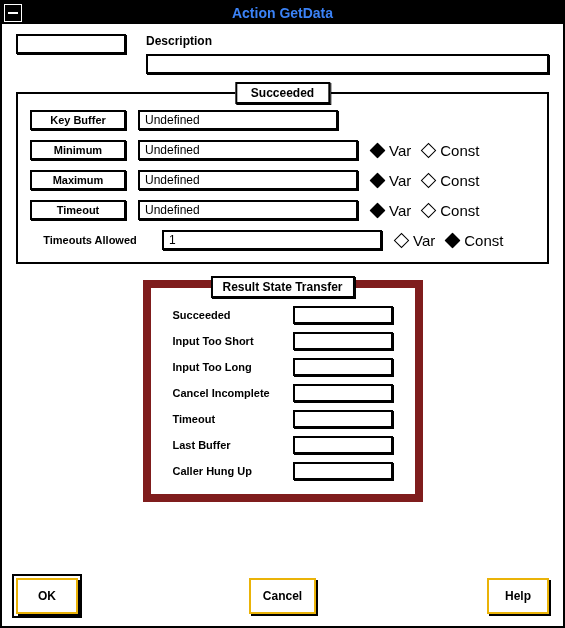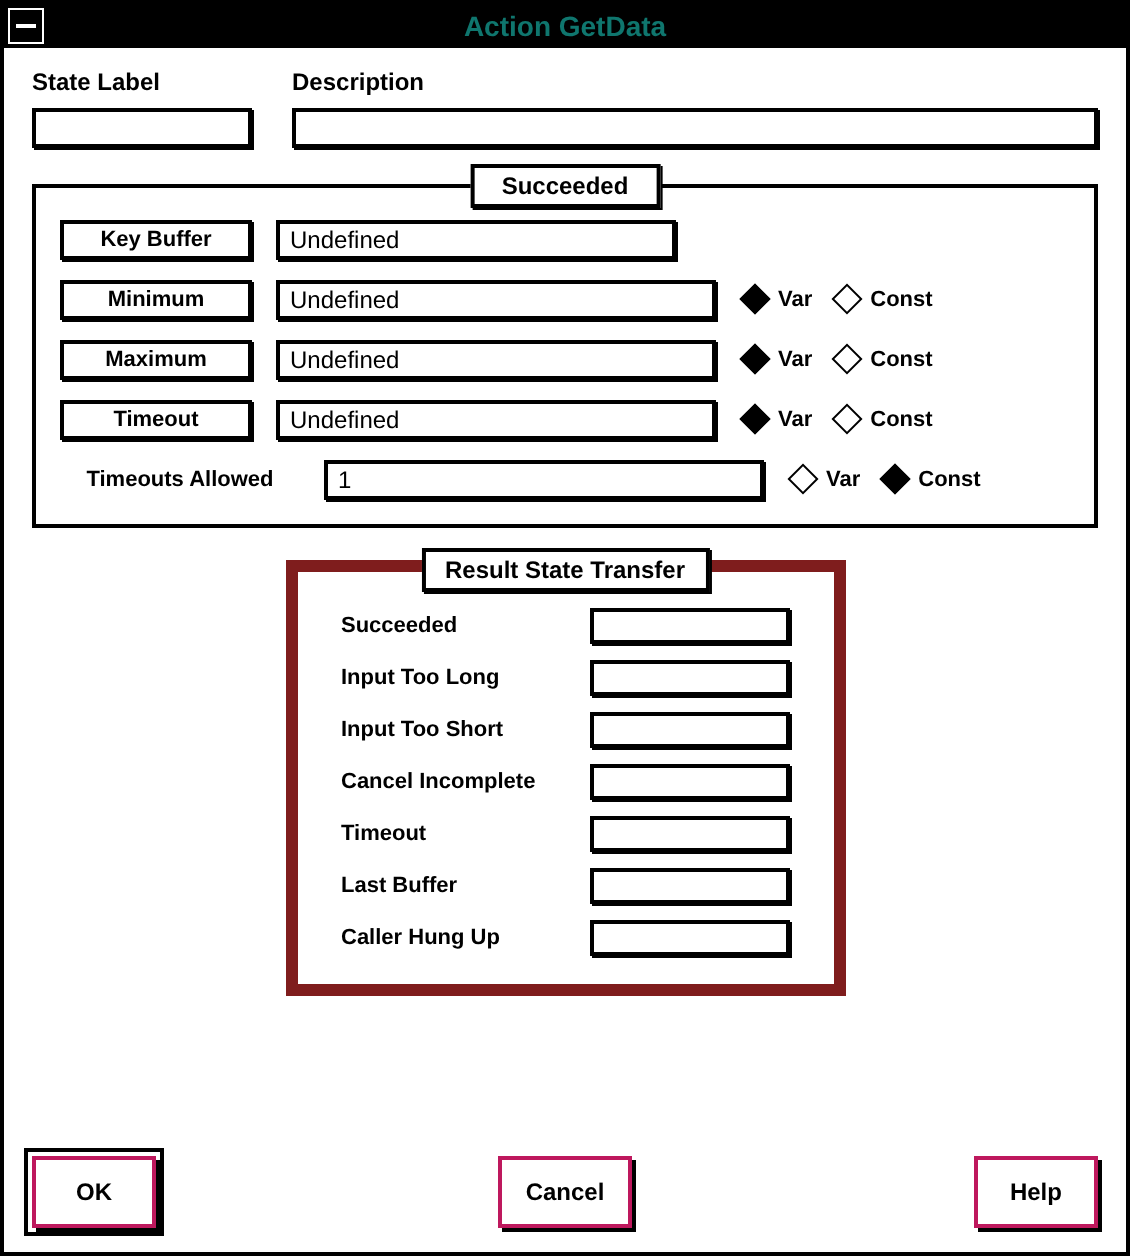--- a/index.html
+++ b/index.html
@@ -12,21 +12,21 @@
   }
   .window {
     width: 565px;
     height: 628px;
     border: 2px solid #000;
     position: relative;
     background: #fff;
   }
   .titlebar {
     background: #000;
-    color: #0f766e;
+    color: #3b82f6;
     height: 22px;
     display: flex;
     align-items: center;
     position: relative;
     font-weight: bold;
     font-size: 14px;
   }
   .titlebar .sysmenu {
     width: 18px;
     height: 18px;
@@ -126,39 +126,40 @@
     padding: 1px 5px;
     font-family: inherit;
     font-size: 12px;
     box-shadow: 1px 1px 0 #000;
     display: flex;
     align-items: center;
   }
   .param-val.short { width: 200px; }
   .radio-group {
     display: flex;
+    align-items: center;
     gap: 4px;
-    font-size: 11px;
-    font-weight: bold;
+    font-size: 15px;
+    font-weight: normal;
   }
   .diamond {
     width: 11px;
     height: 11px;
     transform: rotate(45deg);
     border: 1.5px solid #000;
     display: inline-block;
     cursor: pointer;
     margin: 0 2px;
     background: #fff;
   }
   .diamond.filled { background: #000; }
   .rlabel { margin-right: 6px; cursor: pointer; }
 
   .result-fieldset {
-    border: 6px solid #7f1d1d;
+    border: 8px solid #7f1d1d;
     position: relative;
     padding: 18px 22px 14px 22px;
     width: 280px;
     margin: 0 auto 20px auto;
   }
   .result-fieldset .legend {
     position: absolute;
     top: -12px;
     left: 50%;
     transform: translateX(-50%);
@@ -197,21 +198,21 @@
     bottom: 12px;
     left: 14px;
     right: 14px;
     display: flex;
     justify-content: space-between;
     align-items: center;
   }
   .btn {
     min-width: 62px;
     height: 22px;
-    border: 2px solid #be185d;
+    border: 2px solid #eab308;
     background: #fff;
     font-weight: bold;
     font-size: 12px;
     display: flex;
     align-items: center;
     justify-content: center;
     box-shadow: 2px 2px 0 #000;
     cursor: pointer;
     padding: 16px 12px;
   }
@@ -229,21 +230,20 @@
     <div class="sysmenu">
         <div class="dash"></div>
       </div>
     <div class="title">Action GetData</div>
   </div>
 
   <div class="content">
 
     <div class="toprow">
       <div class="col-state">
-        <span class="fld-label">State Label</span>
         <input class="textbox" type="text" value="" style="">
       </div>
       <div class="col-desc">
         <span class="fld-label">Description</span>
         <input class="textbox" type="text" value="" style="">
       </div>
     </div>
 
     <div class="fieldset">
       <div class="legend">Succeeded</div>
@@ -300,25 +300,25 @@
     </div>
 
     <div class="result-fieldset">
       <div class="legend">Result State Transfer</div>
 
       <div class="result-row">
         <span class="result-label">Succeeded</span>
         <input class="result-box" type="text" value="" style="">
       </div>
       <div class="result-row">
+        <span class="result-label">Input Too Short</span>
+        <input class="result-box" type="text" value="" style="">
+      </div>
+      <div class="result-row">
         <span class="result-label">Input Too Long</span>
-        <input class="result-box" type="text" value="" style="">
-      </div>
-      <div class="result-row">
-        <span class="result-label">Input Too Short</span>
         <input class="result-box" type="text" value="" style="">
       </div>
       <div class="result-row">
         <span class="result-label">Cancel Incomplete</span>
         <input class="result-box" type="text" value="" style="">
       </div>
       <div class="result-row">
         <span class="result-label">Timeout</span>
         <input class="result-box" type="text" value="" style="">
       </div>

